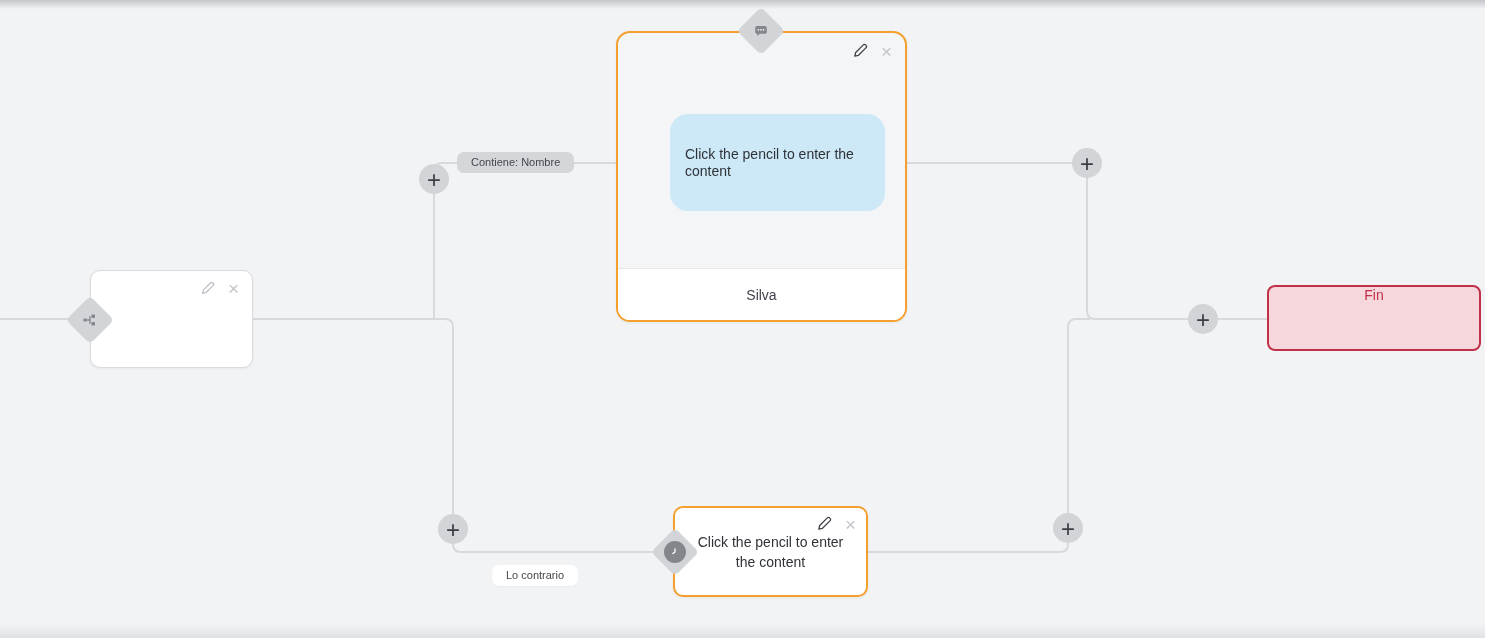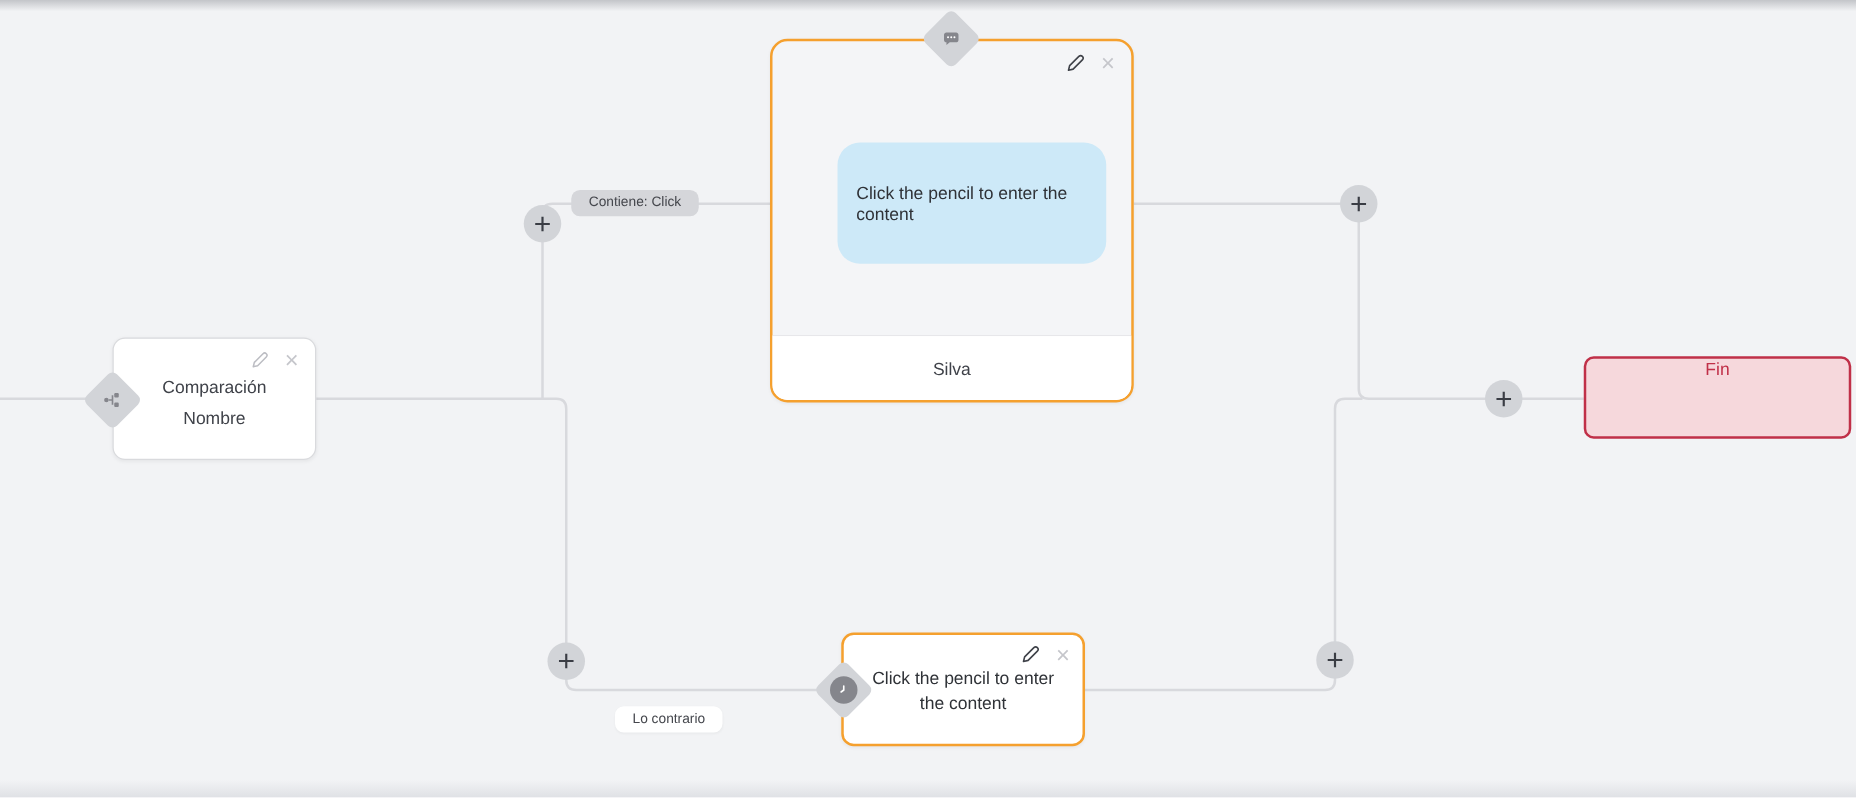--- a/index.html
+++ b/index.html
@@ -128,21 +128,21 @@
       <path d="M 253 319 H 445 Q 453 319 453 327 V 544 Q 453 552 461 552 H 654"></path>
       <path d="M 434 319 V 171 Q 434 163 442 163 H 618"></path>
       <path d="M 907 163 H 1087 V 311 Q 1087 319 1095 319 H 1267"></path>
       <path d="M 868 552 H 1060 Q 1068 552 1068 544 V 327 Q 1068 319 1076 319 H 1090"></path>
     </g>
   </svg>
 
   <div class="top-shade"></div>
   <div class="bottom-shade"></div>
 
-  <div class="pill pill-gray" style="left:457px; top:152px;">Contiene: Click</div>
+  <div class="pill pill-gray" style="left:457px; top:152px;">Contiene: Nombre</div>
   <div class="pill pill-white" style="left:492px; top:541px;margin-top:24px;">Lo contrario</div>
 
   <button class="plus" style="left:419px; top:164px;">+</button>
   <button class="plus" style="left:438px; top:514px;">+</button>
   <button class="plus" style="left:1072px; top:148px;">+</button>
   <button class="plus" style="left:1053px; top:513px;">+</button>
   <button class="plus" style="left:1188px; top:304px;">+</button>
 
   <div class="node comparison">
     <div class="diamond">
@@ -156,24 +156,20 @@
       </span>
     </div>
     <div class="node-actions">
       <span class="icon-btn pencil-light">
         <svg width="15" height="15" viewBox="0 0 16 16">
           <path d="M13.9 2.1a2 2 0 0 0-2.8 0L3.7 9.5l-.9 3.7 3.7-.9 7.4-7.4a2 2 0 0 0 0-2.8z" fill="none" stroke="currentColor" stroke-width="1.3" stroke-linejoin="round"></path>
         </svg>
       </span>
       <span class="x-glyph">×</span>
     </div>
-    <div class="comp-title">
-      <div>Comparación</div>
-      <div>Nombre</div>
-    </div>
   </div>
 
   <div class="node message">
     <div class="diamond">
       <span class="di">
         <svg width="15" height="15" viewBox="0 0 14 14">
           <path d="M1.6 3.4c0-1 .8-1.8 1.8-1.8h7.2c1 0 1.8.8 1.8 1.8v3.8c0 1-.8 1.8-1.8 1.8H5.9L3.4 11V9H3.4c-1 0-1.8-.8-1.8-1.8V3.4z" fill="#85868c"></path>
           <circle cx="4.6" cy="5.3" r="0.75" fill="#ffffff"></circle>
           <circle cx="7" cy="5.3" r="0.75" fill="#ffffff"></circle>
           <circle cx="9.4" cy="5.3" r="0.75" fill="#ffffff"></circle>

